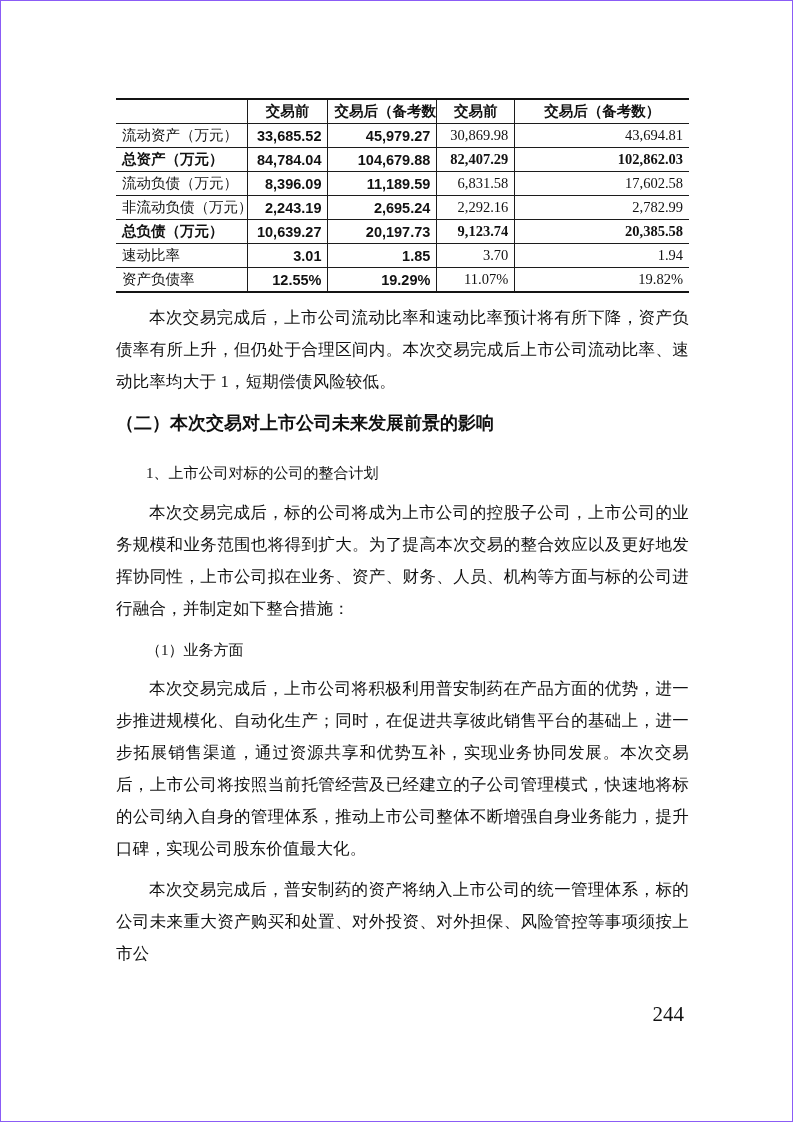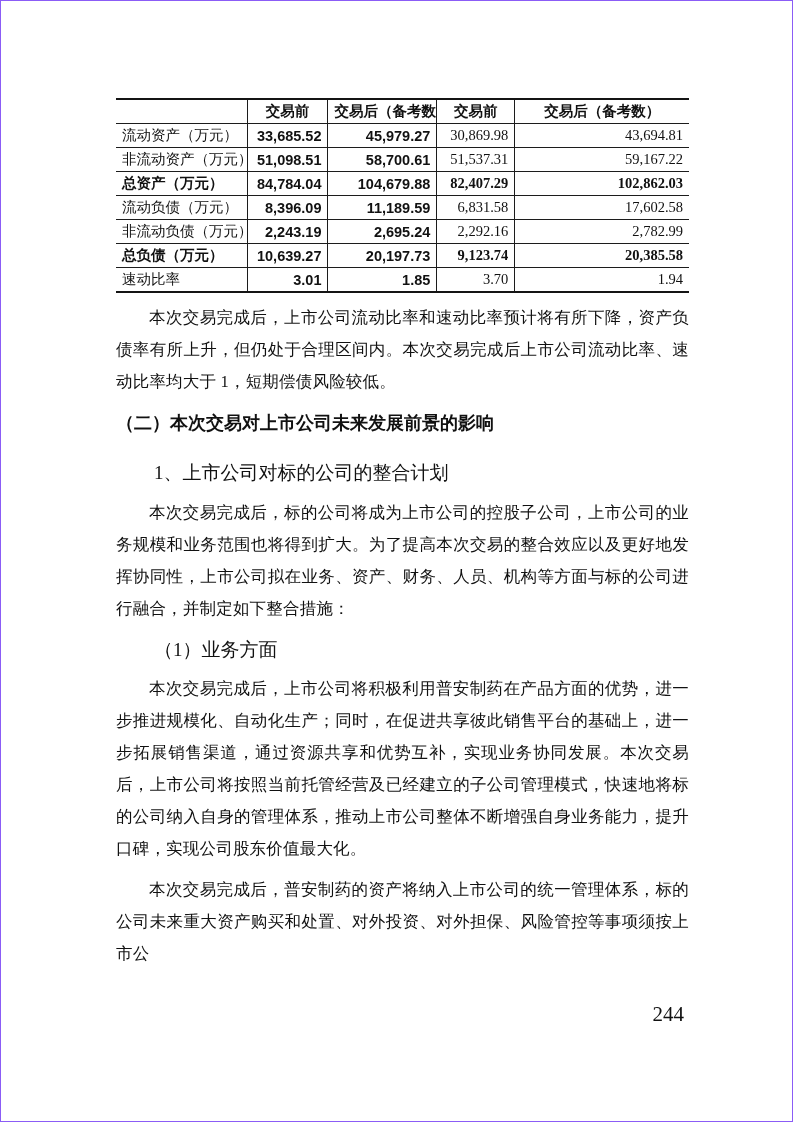--- a/index.html
+++ b/index.html
@@ -87,21 +87,21 @@
   .para-first { margin-top: 9px; }
   .h2 {
     font-family: "Liberation Sans", "DejaVu Sans", sans-serif;
     font-weight: 700;
     font-size: 18px;
     line-height: 26px;
     margin: 12px 0 0 0;
     text-indent: 0;
   }
   .sub {
-    font-size: 19px;
+    font-size: 15px;
     line-height: 28.7px;
     text-indent: 2em;
     margin: 0;
   }
   .sub-1 { margin-top: 23px; }
   .gap-s { margin-top: 9px; }
   .gap-m { margin-top: 11px; }
   .gap-l { margin-top: 17px; }
   
   .page-num {
@@ -135,27 +135,20 @@
         <th class="col-head">交易前</th>
         <th class="col-head">交易后（备考数）</th>
       </tr>
       <tr>
         <td class="row-label">流动资产（万元）</td>
         <td class="val-bold">33,685.52</td>
         <td class="val-bold">45,979.27</td>
         <td class="val-serif">30,869.98</td>
         <td class="val-serif">43,694.81</td>
       </tr>
-      <tr>
-        <td class="row-label">非流动资产（万元）</td>
-        <td class="val-bold">51,098.51</td>
-        <td class="val-bold">58,700.61</td>
-        <td class="val-serif">51,537.31</td>
-        <td class="val-serif">59,167.22</td>
-      </tr>
       <tr class="row-total">
         <td class="row-label">总资产（万元）</td>
         <td class="val-bold">84,784.04</td>
         <td class="val-bold">104,679.88</td>
         <td class="val-serif">82,407.29</td>
         <td class="val-serif">102,862.03</td>
       </tr>
       <tr>
         <td class="row-label">流动负债（万元）</td>
         <td class="val-bold">8,396.09</td>
@@ -177,20 +170,27 @@
         <td class="val-serif">9,123.74</td>
         <td class="val-serif">20,385.58</td>
       </tr>
       <tr>
         <td class="row-label">速动比率</td>
         <td class="val-bold">3.01</td>
         <td class="val-bold">1.85</td>
         <td class="val-serif">3.70</td>
         <td class="val-serif">1.94</td>
       </tr>
+      <tr>
+        <td class="row-label">资产负债率</td>
+        <td class="val-bold">12.55%</td>
+        <td class="val-bold">19.29%</td>
+        <td class="val-serif">11.07%</td>
+        <td class="val-serif">19.82%</td>
+      </tr>
     </tbody>
       </table>
 
     <p class="para para-first">本次交易完成后，上市公司流动比率和速动比率预计将有所下降，资产负债率有所上升，但仍处于合理区间内。本次交易完成后上市公司流动比率、速动比率均大于 1，短期偿债风险较低。</p>
 
     <h2 class="h2">（二）本次交易对上市公司未来发展前景的影响</h2>
 
     <p class="sub sub-1">1、上市公司对标的公司的整合计划</p>
 
     <p class="para gap-s">本次交易完成后，标的公司将成为上市公司的控股子公司，上市公司的业务规模和业务范围也将得到扩大。为了提高本次交易的整合效应以及更好地发挥协同性，上市公司拟在业务、资产、财务、人员、机构等方面与标的公司进行融合，并制定如下整合措施：</p>

